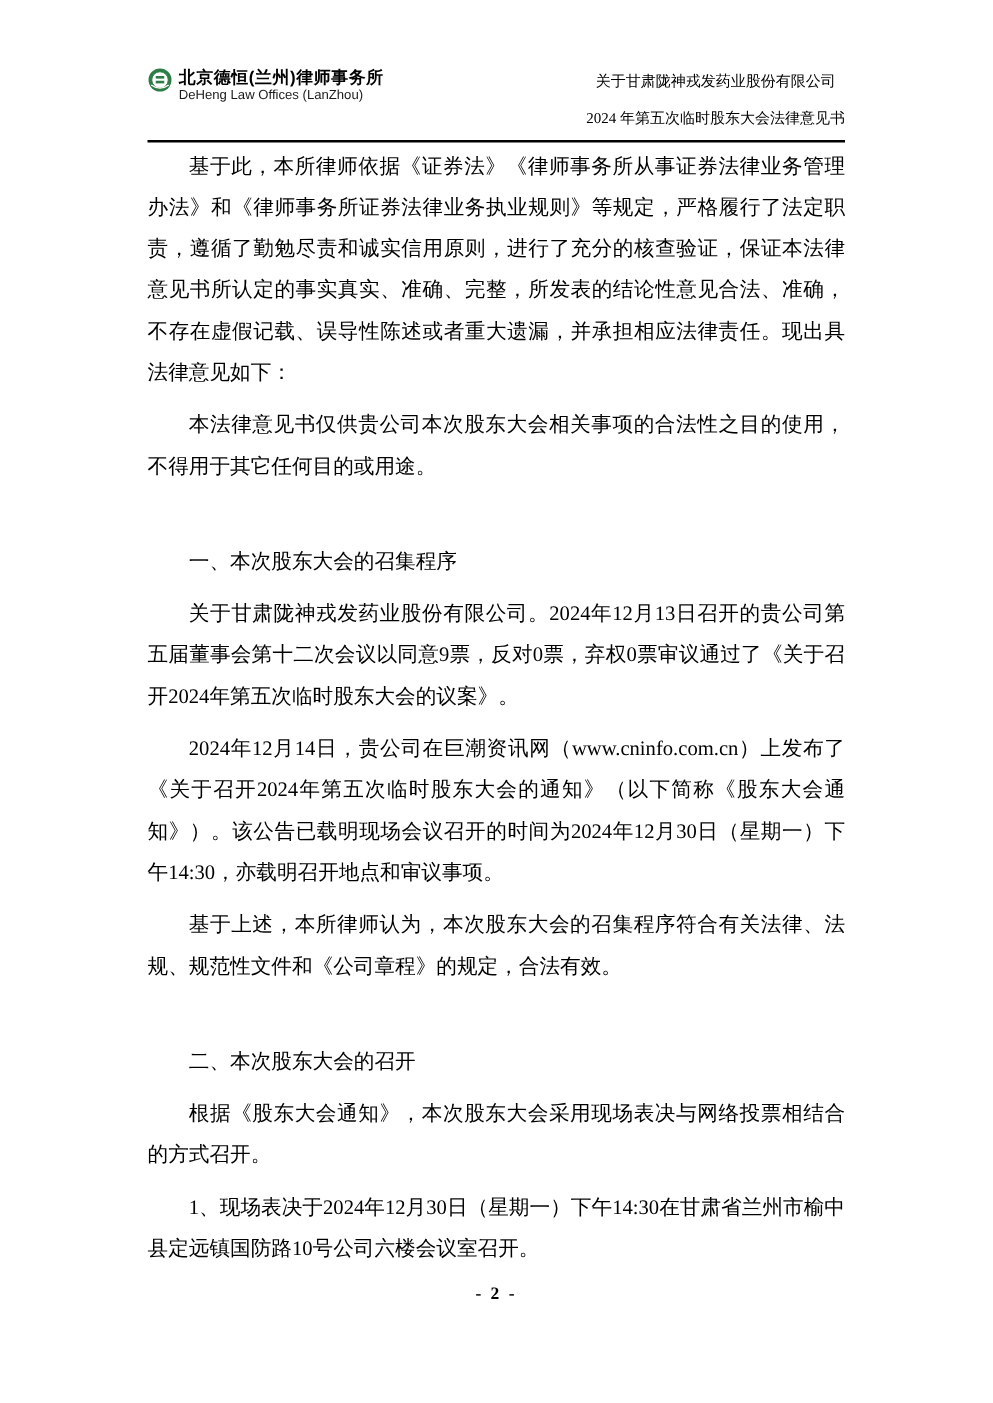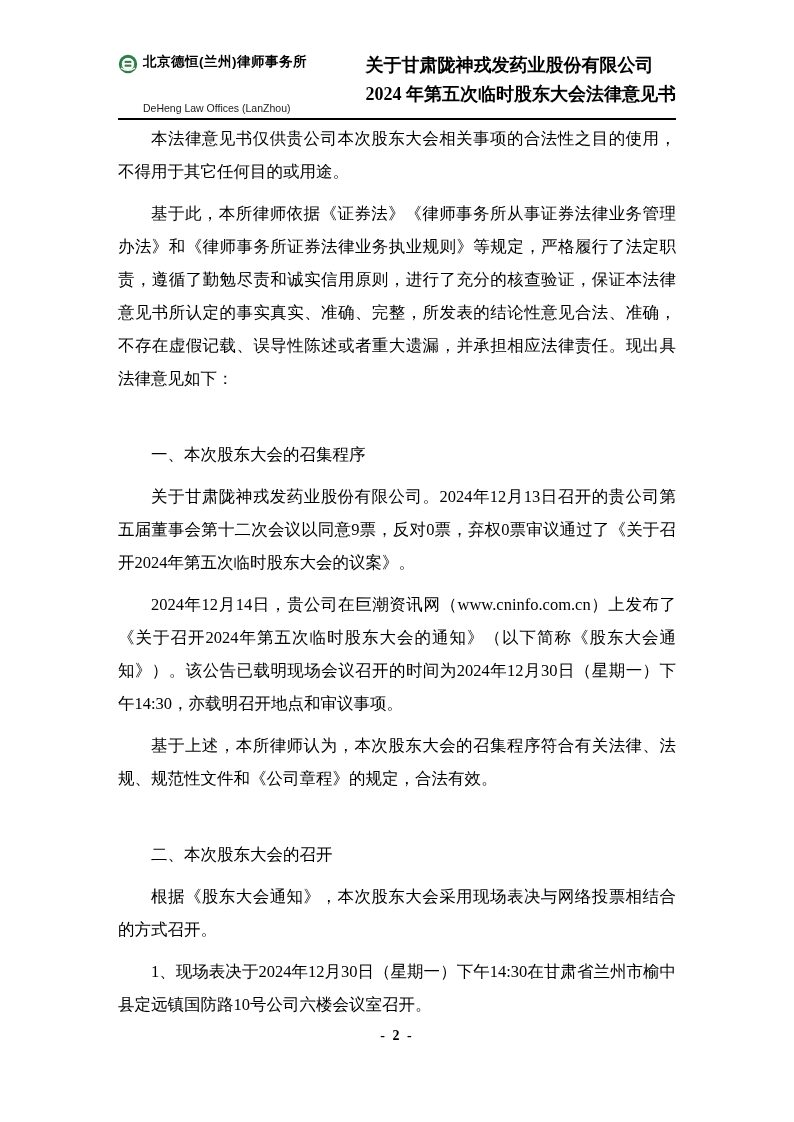--- a/index.html
+++ b/index.html
@@ -46,26 +46,25 @@
     font-size: 13.5px;
     line-height: 16px;
     letter-spacing: 0.5px;
   }
   .firm-en {
     font-family: "Liberation Sans", "DejaVu Sans", sans-serif;
     font-weight: 400;
     font-size: 10.5px;
     line-height: 13px;
     color: #1a1a1a;
-    margin-top: 32px;
   }
   .header-right {
-    text-align: left;
-    font-weight: 700;
-    font-size: 18px;
+    text-align: center;
+    font-weight: 400;
+    font-size: 12px;
     line-height: 29px;
     padding-top: 1px;
   }
   .header-rule {
     border: 0;
     border-top: 2.5px solid #000000;
     margin: 3px 0 0 0;
   }
   
   .doc-body {
@@ -118,22 +117,22 @@
       </div>
     </div>
     <div class="header-right">
       <div>关于甘肃陇神戎发药业股份有限公司</div>
       <div>2024 年第五次临时股东大会法律意见书</div>
     </div>
   </div>
   <hr class="header-rule">
 
   <div class="doc-body">
+    <p class="para">基于此，本所律师依据《证券法》《律师事务所从事证券法律业务管理办法》和《律师事务所证券法律业务执业规则》等规定，严格履行了法定职责，遵循了勤勉尽责和诚实信用原则，进行了充分的核查验证，保证本法律意见书所认定的事实真实、准确、完整，所发表的结论性意见合法、准确，不存在虚假记载、误导性陈述或者重大遗漏，并承担相应法律责任。现出具法律意见如下：</p>
     <p class="para">本法律意见书仅供贵公司本次股东大会相关事项的合法性之目的使用，不得用于其它任何目的或用途。</p>
-    <p class="para">基于此，本所律师依据《证券法》《律师事务所从事证券法律业务管理办法》和《律师事务所证券法律业务执业规则》等规定，严格履行了法定职责，遵循了勤勉尽责和诚实信用原则，进行了充分的核查验证，保证本法律意见书所认定的事实真实、准确、完整，所发表的结论性意见合法、准确，不存在虚假记载、误导性陈述或者重大遗漏，并承担相应法律责任。现出具法律意见如下：</p>
     <h2 class="section-heading">一、本次股东大会的召集程序</h2>
     <p class="para">关于甘肃陇神戎发药业股份有限公司。2024年12月13日召开的贵公司第五届董事会第十二次会议以同意9票，反对0票，弃权0票审议通过了《关于召开2024年第五次临时股东大会的议案》。</p>
     <p class="para">2024年12月14日，贵公司在巨潮资讯网（www.cninfo.com.cn）上发布了《关于召开2024年第五次临时股东大会的通知》（以下简称《股东大会通知》）。该公告已载明现场会议召开的时间为2024年12月30日（星期一）下午14:30，亦载明召开地点和审议事项。</p>
     <p class="para">基于上述，本所律师认为，本次股东大会的召集程序符合有关法律、法规、规范性文件和《公司章程》的规定，合法有效。</p>
     <h2 class="section-heading">二、本次股东大会的召开</h2>
     <p class="para">根据《股东大会通知》，本次股东大会采用现场表决与网络投票相结合的方式召开。</p>
     <p class="para">1、现场表决于2024年12月30日（星期一）下午14:30在甘肃省兰州市榆中县定远镇国防路10号公司六楼会议室召开。</p>
   </div>
 
   <div class="footer">

